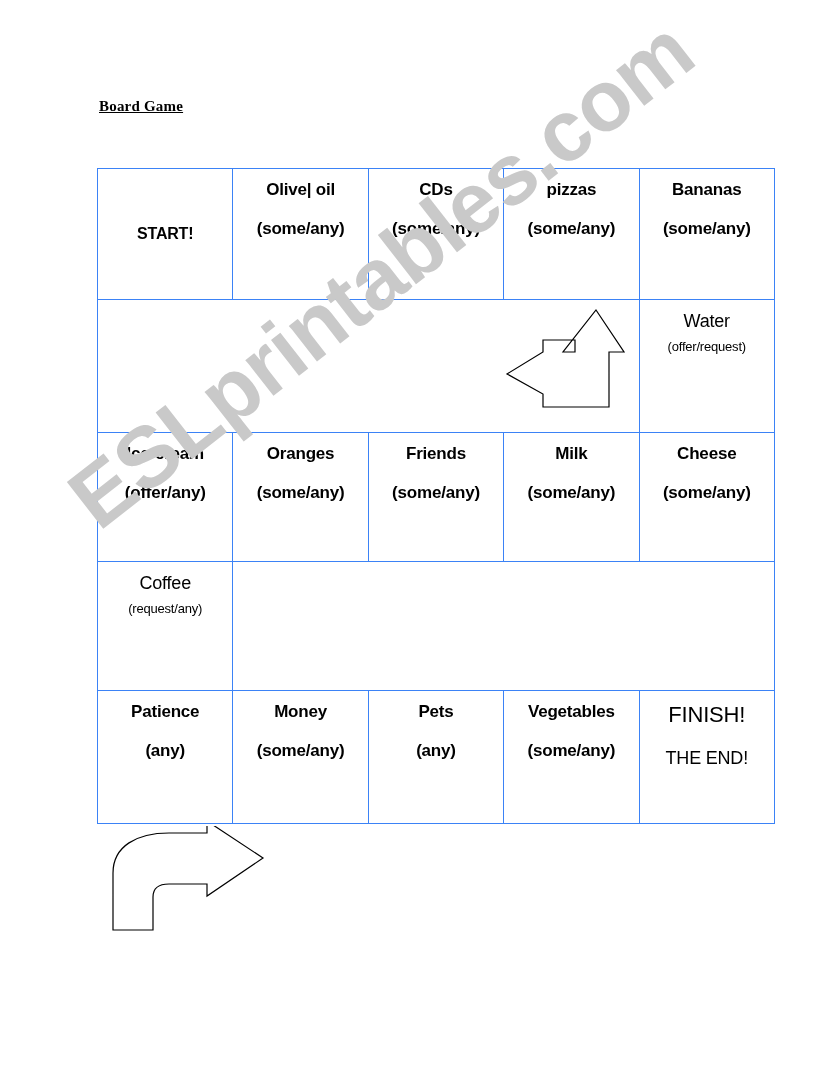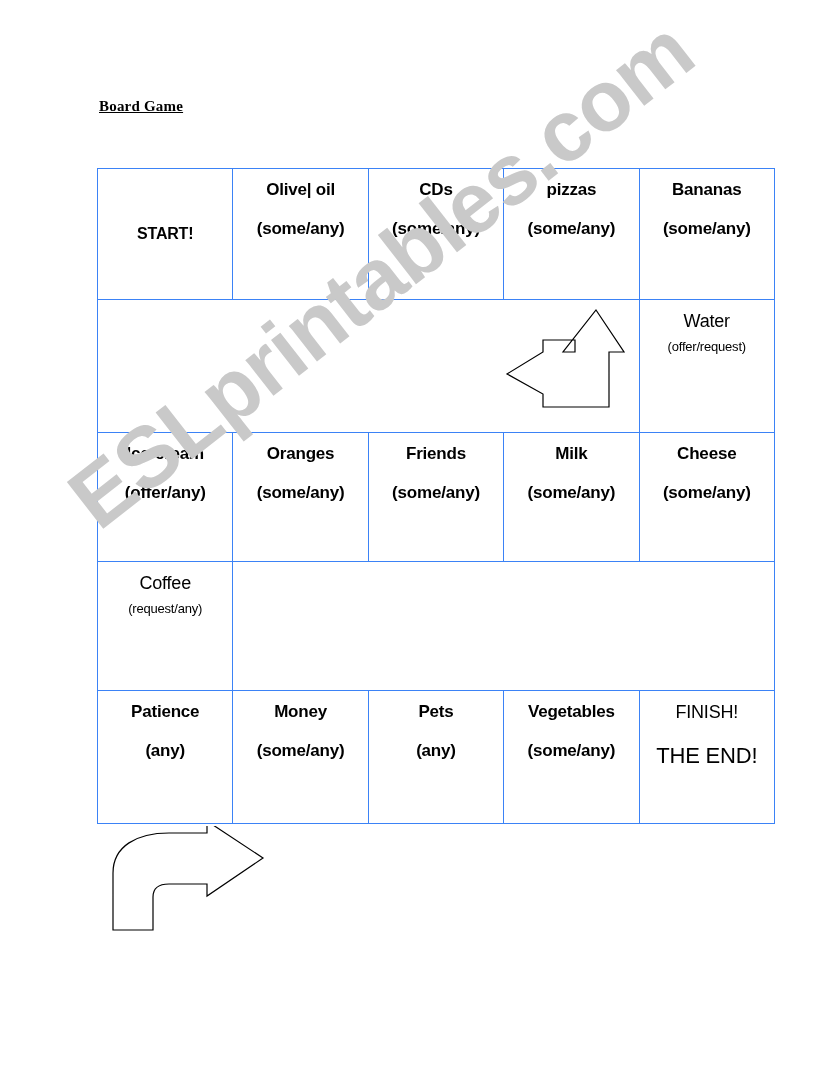--- a/index.html
+++ b/index.html
@@ -111,22 +111,22 @@
     height: 130px;
     padding: 0;
   }
   .cell-start .word { font-size: 16px; }
 
   
   .small .word { font-size: 18px; font-weight: normal; }
   .small .hint { font-size: 13px; font-weight: normal; margin-top: 6px; text-align: center; }
 
   
-  .light .word { font-weight: normal; font-size: 18px; }
-  .light .hint { font-weight: normal; font-size: 22px; }
+  .light .word { font-weight: normal; font-size: 22px; }
+  .light .hint { font-weight: normal; font-size: 18px; }
 
   
   .arrow-up-left {
     position: absolute;
     left: 503px;
     top: 304px;
     width: 125px;
     height: 108px;
     z-index: 4;
   }

